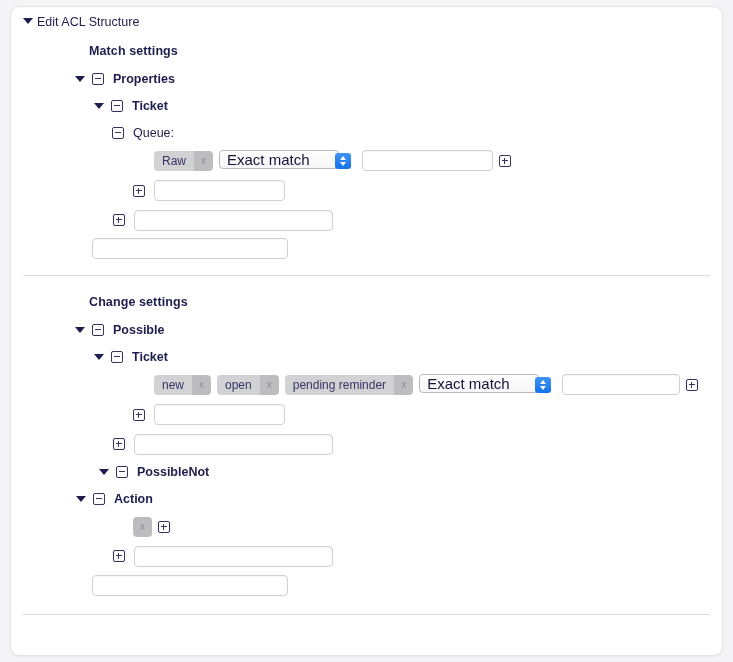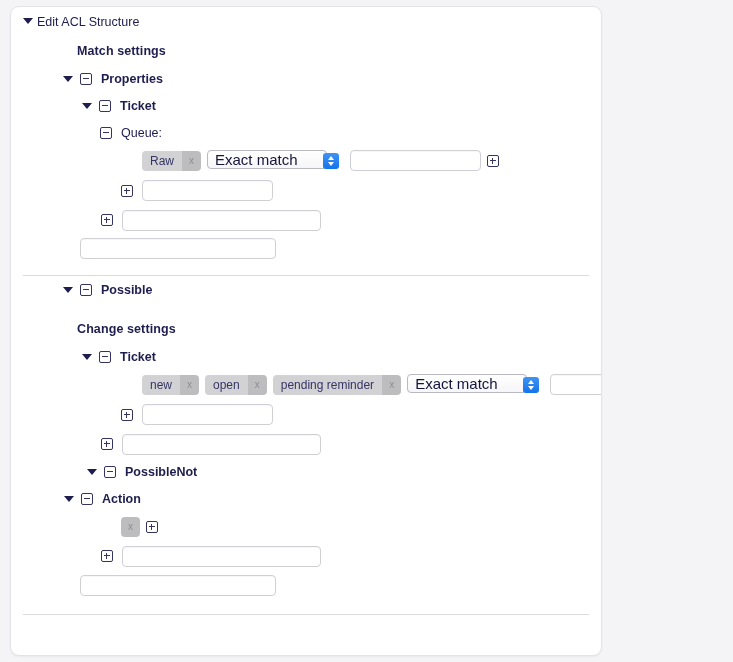--- a/index.html
+++ b/index.html
@@ -6,21 +6,21 @@
   html, body {
     margin: 0; padding: 0;
     width: 733px; height: 662px;
     background: #f4f4f6;
     font-family: "Liberation Sans", sans-serif;
     -webkit-font-smoothing: antialiased;
   }
   #panel {
     position: absolute;
     left: 10px; top: 6px;
-    width: 592px; height: 650px;
+    width: 713px; height: 650px;
     background: #ffffff;
     border: 1px solid #e3e3e7;
     border-radius: 9px;
     box-shadow: 0 1px 2px rgba(0,0,0,0.05);
     overflow: hidden;
   }
 
   
   .widget-header {
     position: relative;
@@ -42,20 +42,21 @@
   .widget-header .title { font-size: 12.5px; color: #1d1d4e; }
 
   
   .content { padding: 0; }
   .row {
     position: relative;
     height: 27px;
     white-space: nowrap;
     display: flex;
     align-items: center;
+    margin-left: 12px;
   }
   .section-title {
     font-size: 12.5px;
     font-weight: bold;
     color: #1d1d4e;
     letter-spacing: 0.1px;
   }
   .node-label {
     font-size: 12.5px;
     font-weight: bold;
@@ -248,28 +249,28 @@
       <span class="sqicon plus mr"></span>
       <input class="txt w200" type="text" value="" style="">
     </div>
 
     <div class="row" style="padding-left:69px;height:29px;">
       <input class="txt w196" type="text" value="" style="">
     </div>
 
     <div class="divider" style="margin:12px 12px 0 12px;"></div>
 
-    <div class="row" style="padding-left:52px;">
-      <span class="caret"></span>
-      <span class="sqicon mr"></span>
-      <span class="node-label">Possible</span>
-    </div>
-
     <div class="row" style="height:28px;padding-left:66px;margin-top:12px;">
       <span class="section-title">Change settings</span>
+    </div>
+
+    <div class="row" style="padding-left:52px;">
+      <span class="caret"></span>
+      <span class="sqicon mr"></span>
+      <span class="node-label">Possible</span>
     </div>
 
     <div class="row" style="padding-left:71px;">
       <span class="caret"></span>
       <span class="sqicon mr"></span>
       <span class="node-label">Ticket</span>
     </div>
 
 
     <div class="row" style="padding-left:131px;height:29px;">

